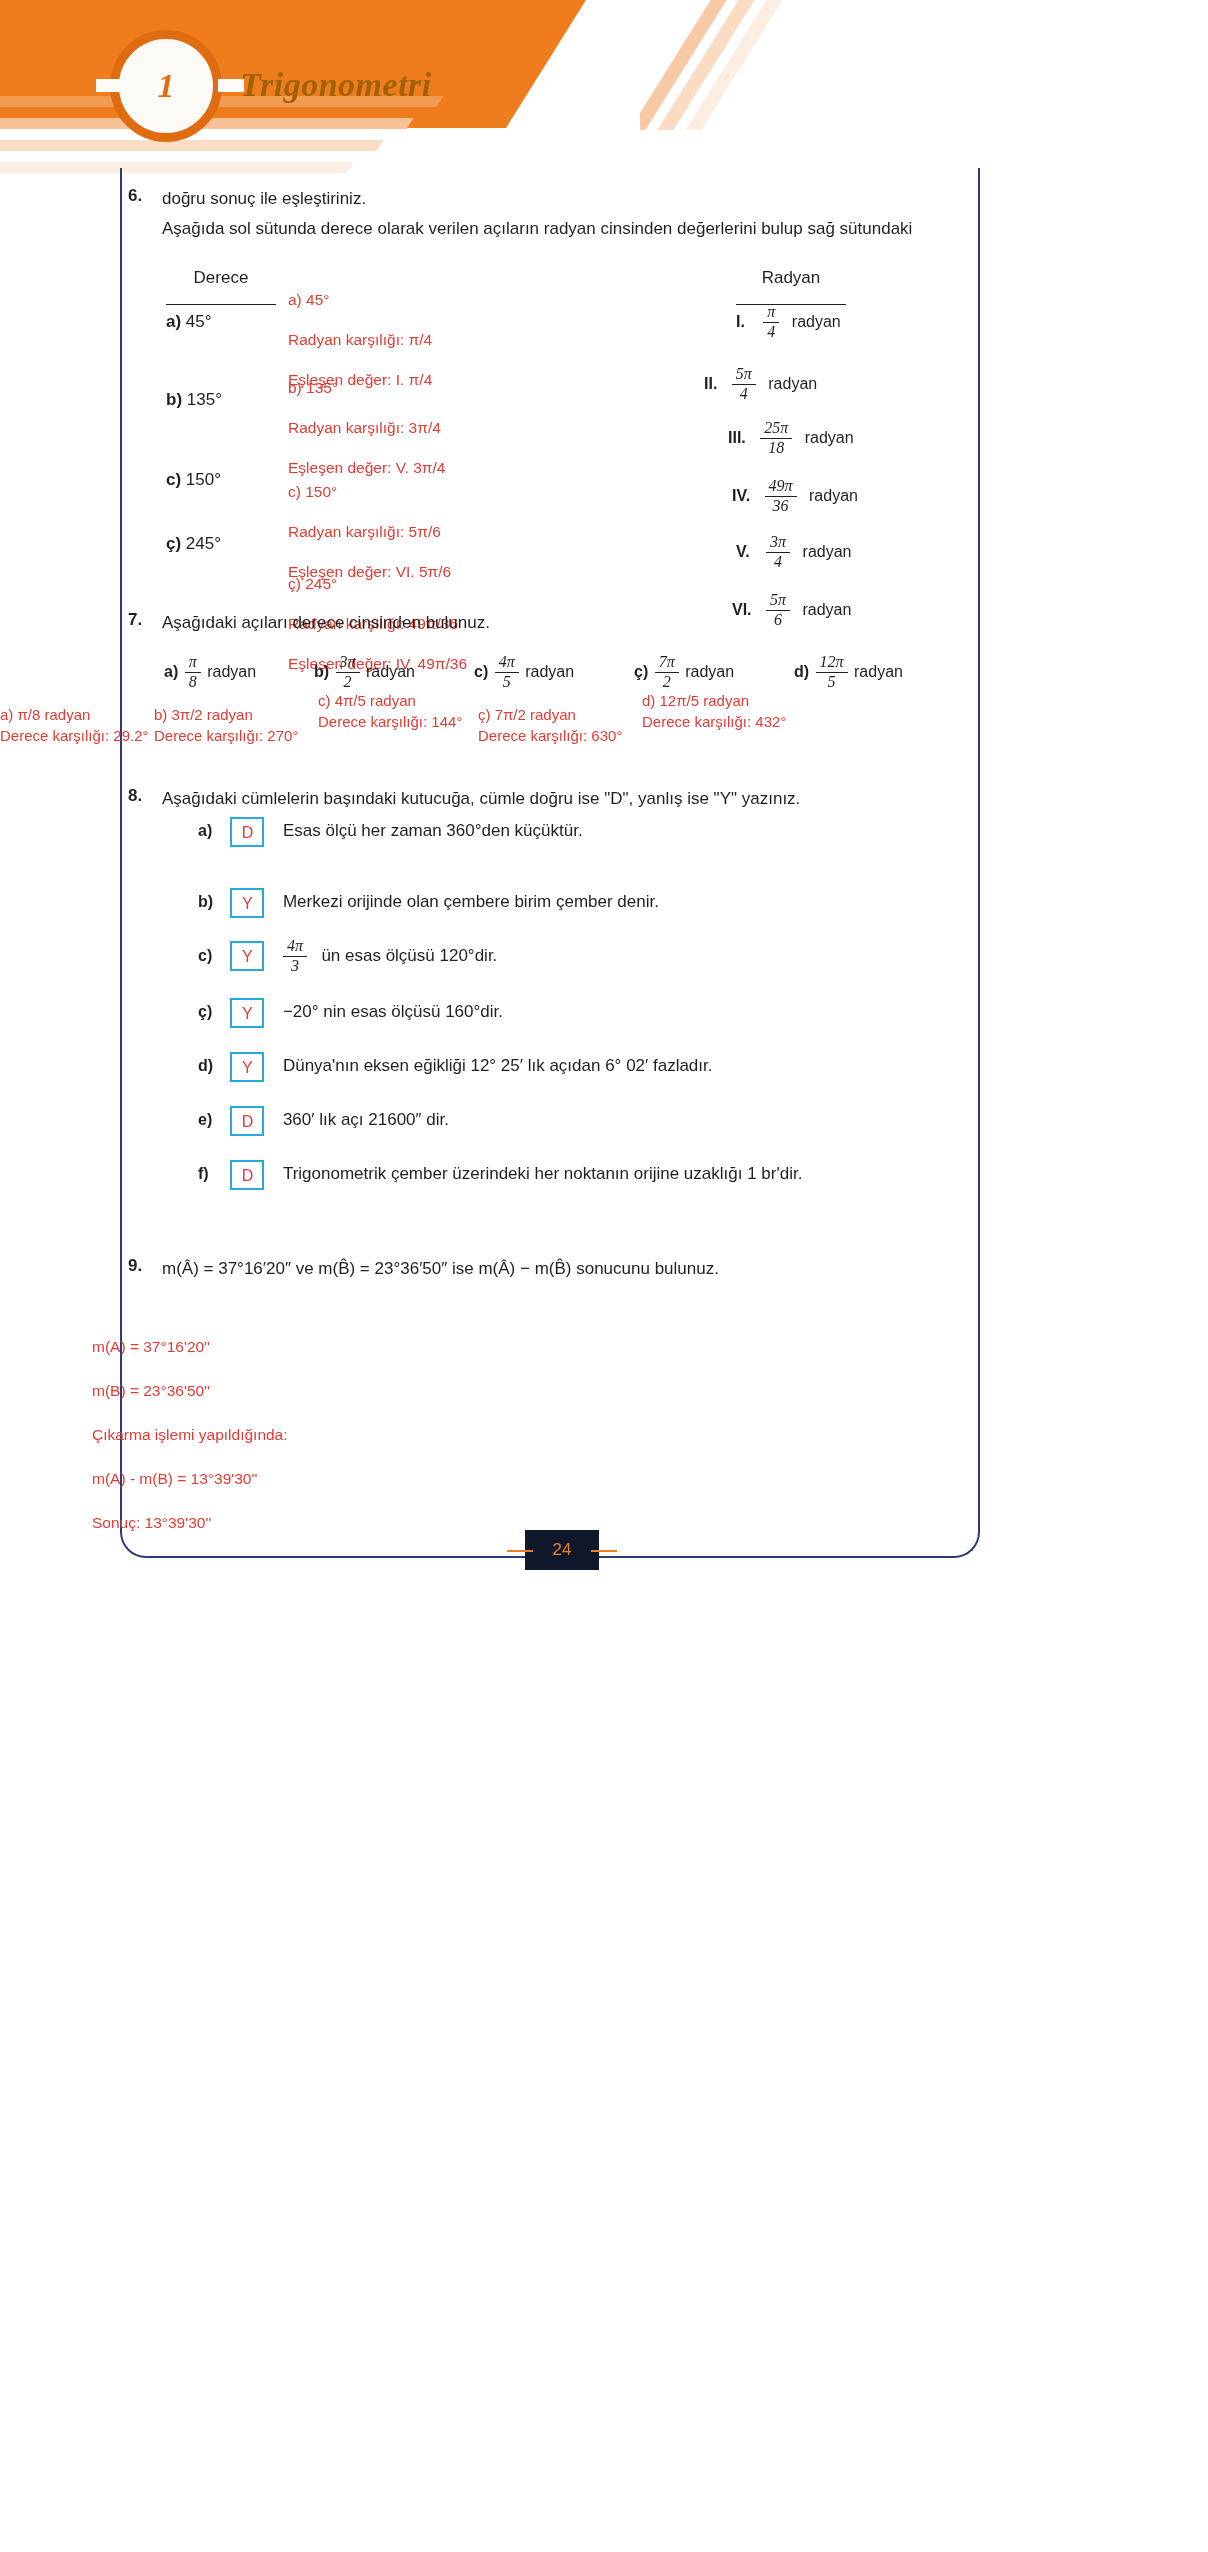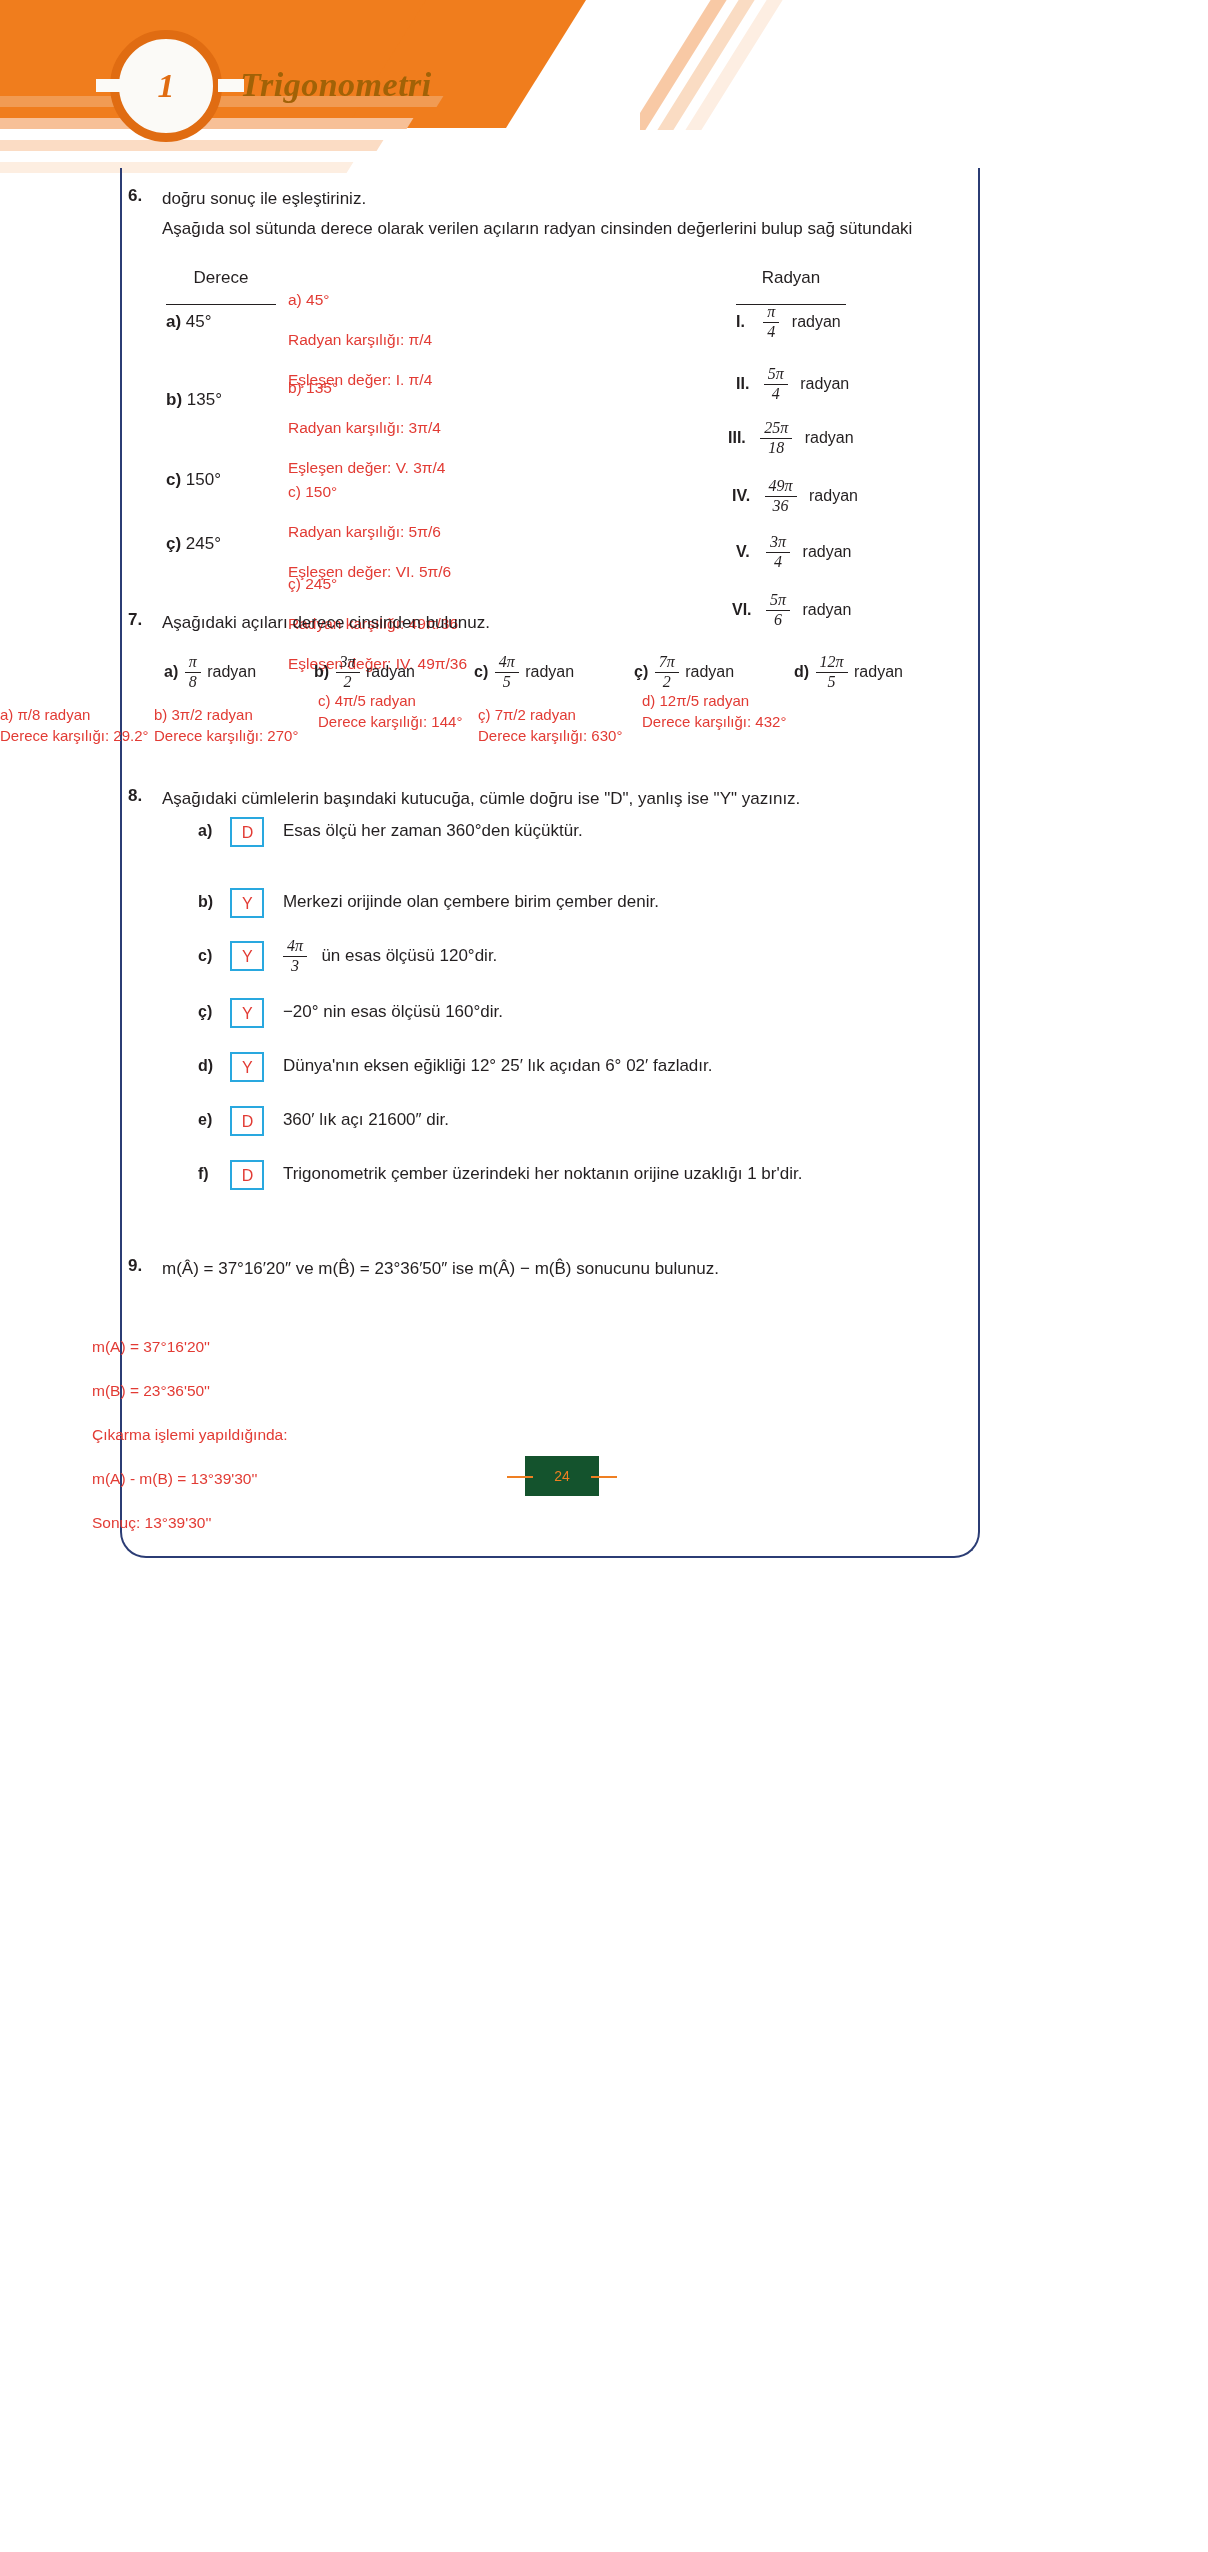--- a/index.html
+++ b/index.html
@@ -82,24 +82,24 @@
     border-left:2px solid #2b3c74;
     border-bottom:2px solid #2b3c74;
     border-right:2px solid #2b3c74;
     border-bottom-left-radius:26px;
     border-bottom-right-radius:26px;
     border-top:none;
     pointer-events:none;
   }
 
   .page-num{
-    position:absolute; left:525px; top:1456px;
+    position:absolute; left:525px; top:1530px;
     width:74px; height:40px;
     display:flex; align-items:center; justify-content:center;
-    font-size:14px; color:#ef7f22; background:#14532d;
+    font-size:17px; color:#ef7f22; background:#0f172a;
     z-index:7;
   }
   .page-num:before,.page-num:after{
     content:""; position:absolute; top:20px; width:26px; height:2px;
     background:#ef7f22;
   }
   .page-num:before{ left:-18px;}
   .page-num:after{ right:-18px;}
 
   
@@ -219,21 +219,21 @@
     </div>
 
     <div style="position:absolute; left:608px; top:118px; font-size:16px;">
       <span class="rom">I.</span>
       <span class="frac it" style="margin-left:14px;">
         <span class="n">π</span>
         <span class="d">4</span>
       </span>
       <span style="margin-left:6px;">radyan</span>
     </div>
-    <div style="position:absolute; left:608px; top:180px; font-size:16px;">
+    <div style="position:absolute; left:576px; top:180px; font-size:16px;">
       <span class="rom">II.</span>
       <span class="frac it" style="margin-left:10px;">
         <span class="n">5π</span>
         <span class="d">4</span>
       </span>
       <span style="margin-left:6px;">radyan</span>
     </div>
     <div style="position:absolute; left:600px; top:234px; font-size:16px;">
       <span class="rom">III.</span>
       <span class="frac it" style="margin-left:10px;">

